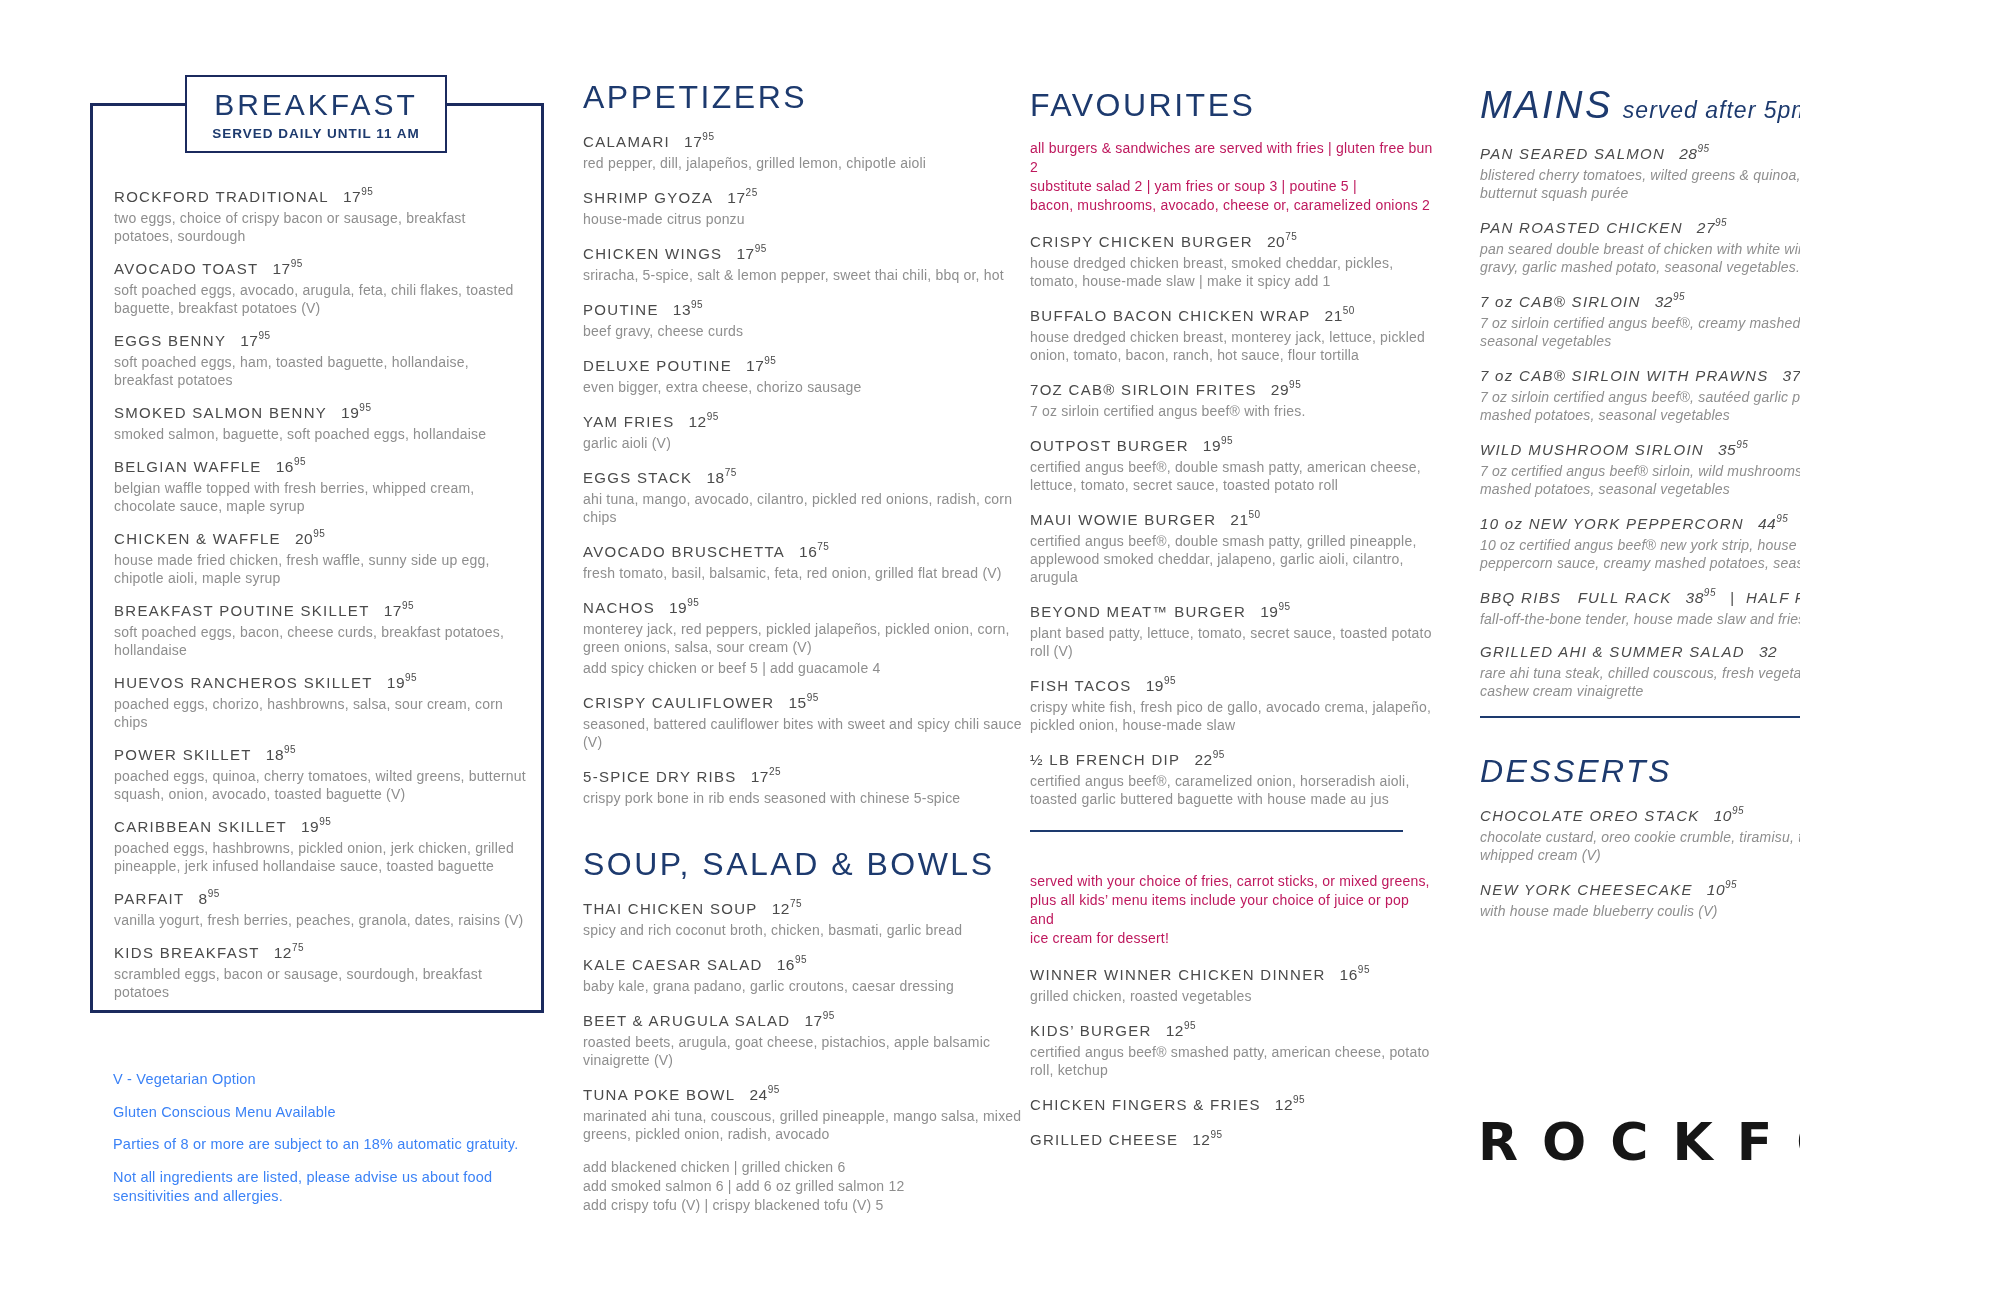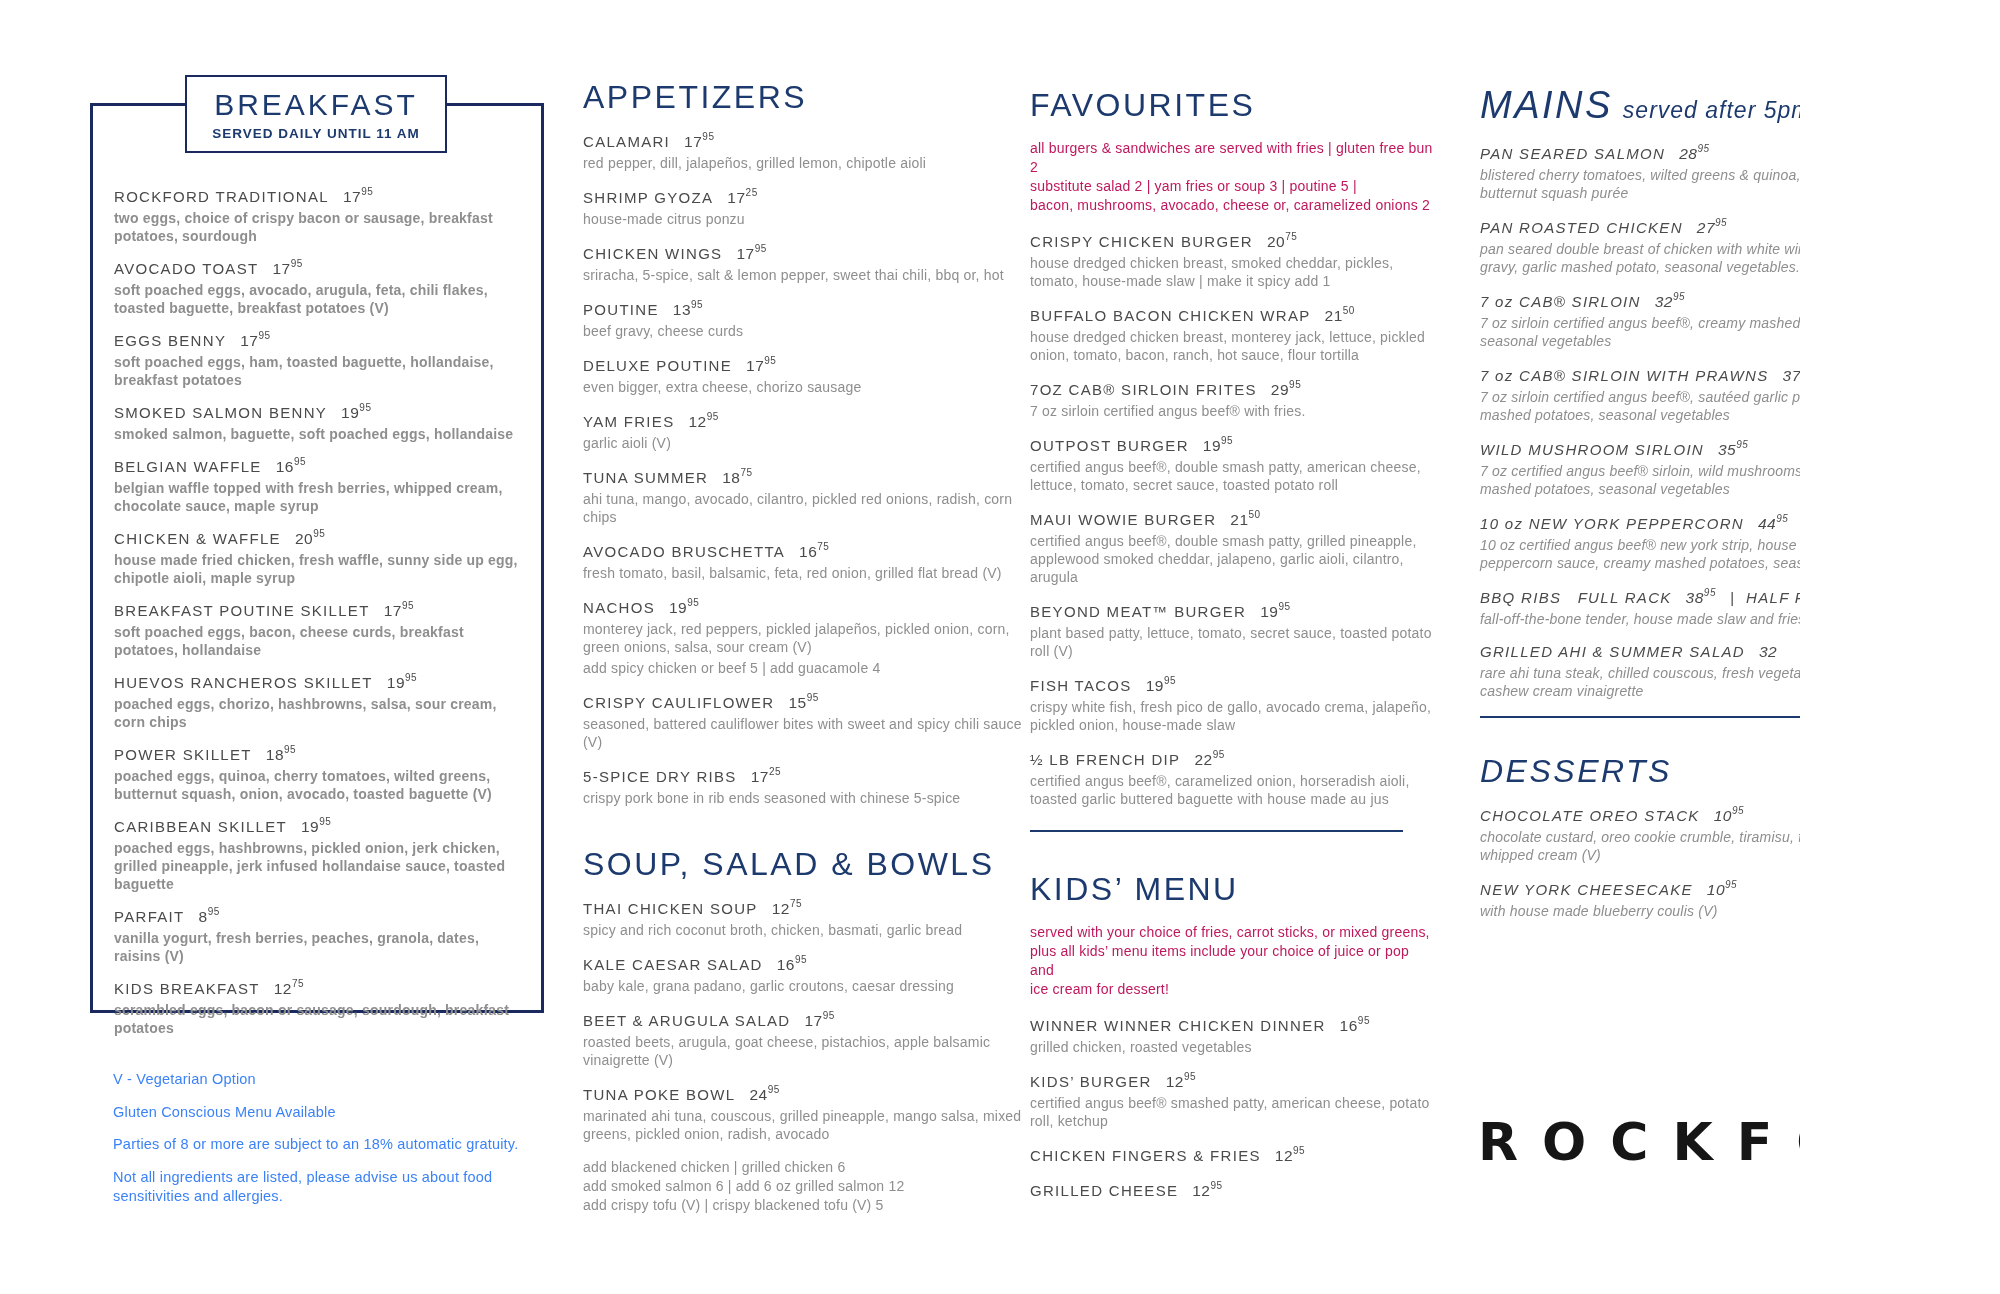--- a/index.html
+++ b/index.html
@@ -26,21 +26,21 @@
 
   
   #breakfast-box{position:absolute;left:90px;top:103px;width:448px;height:904px;
                  border:3px solid #1b2a5e;}
   #breakfast-title-box{position:absolute;left:92px;top:-31px;width:258px;height:74px;
                  background:#fff;border:2px solid #1b2a5e;display:flex;flex-direction:column;
                  align-items:center;justify-content:center;z-index:2;}
   #breakfast-title{color:#1d3a6e;font-size:30px;font-weight:300;letter-spacing:3px;}
   #breakfast-subtitle{color:#1d3a6e;font-size:13.5px;font-weight:bold;letter-spacing:1px;margin-top:4px;}
   #breakfast-items{margin-top:80px;padding:0 12px 0 21px;}
-  #breakfast-items .idesc{line-height:18px;font-weight:bold;}
+  #breakfast-items .idesc{line-height:18px;}
   #breakfast-items .item{margin-bottom:13px;}
 
   
   .col{position:absolute;}
   #col-notes{left:113px;top:1070px;width:430px;}
   #col-notes .note{font-size:14.5px;color:#3b82f6;line-height:1.35;margin:0 0 13px 0;letter-spacing:.2px;}
   #col2{left:583px;top:80px;width:445px;}
   #col3{left:1030px;top:88px;width:405px;}
   #col4{left:1480px;top:85px;width:425px;font-style:italic;}
   #soup-section{margin-top:40px;}
@@ -212,21 +212,21 @@
           <div class="item">
             <div class="item-head">
               <span class="iname">YAM FRIES</span><span class="iprice"><span>12</span><span class="pcents">95</span></span>
             </div>
             <div class="idesc">garlic aioli (V)</div>
 
           </div>
 
           <div class="item">
             <div class="item-head">
-              <span class="iname">TUNA SUMMER</span><span class="iprice"><span>18</span><span class="pcents">75</span></span>
+              <span class="iname">EGGS STACK</span><span class="iprice"><span>18</span><span class="pcents">75</span></span>
             </div>
             <div class="idesc">ahi tuna, mango, avocado, cilantro, pickled red onions, radish, corn chips</div>
 
           </div>
 
           <div class="item">
             <div class="item-head">
               <span class="iname">AVOCADO BRUSCHETTA</span><span class="iprice"><span>16</span><span class="pcents">75</span></span>
             </div>
             <div class="idesc">fresh tomato, basil, balsamic, feta, red onion, grilled flat bread (V)</div>
@@ -368,21 +368,20 @@
               <span class="iname">½ LB FRENCH DIP</span><span class="iprice"><span>22</span><span class="pcents">95</span></span>
             </div>
             <div class="idesc">certified angus beef®, caramelized onion, horseradish aioli, toasted garlic buttered baguette with house made au jus</div>
           </div>
         </div>
     </div>
 
     <div id="fav-divider" class="divider"></div>
 
     <div>
-      <div class="sec-head"><span class="sec-title">KIDS’ MENU</span></div>
       <div class="intro">
 
       <div>served with your choice of fries, carrot sticks, or mixed greens,</div>
           <div>plus all kids’ menu items include your choice of juice or pop and</div>
           <div>ice cream for dessert!</div>
         </div>
       <div>
 
           <div class="item">
             <div class="item-head">

